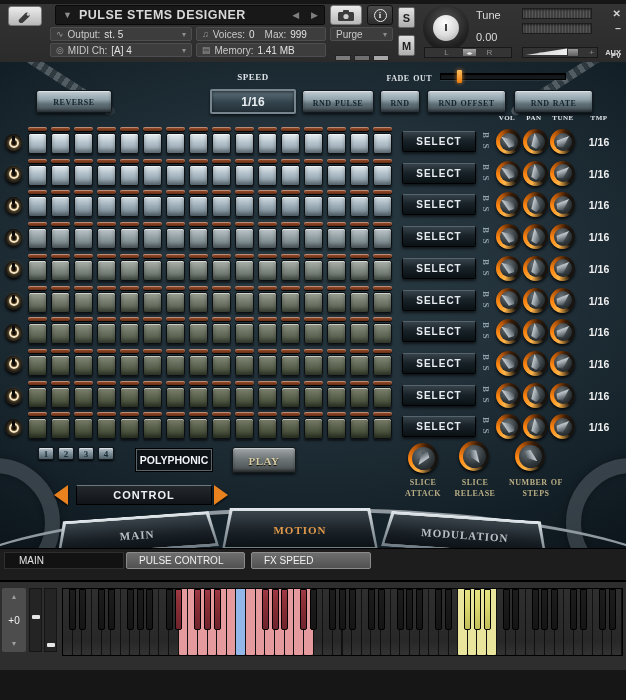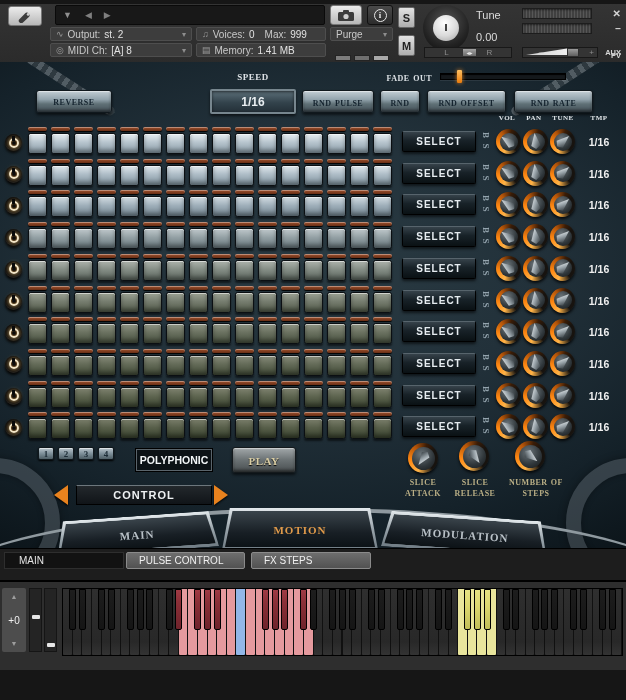--- a/index.html
+++ b/index.html
@@ -171,55 +171,56 @@
 
   <div id="kheader">
     <div class="hbtn" style="left:8px; top:6px; width:34px; height:20px;">
       <svg width="16" height="14" viewBox="0 0 20 16">
         <path d="M3 12 L10 5 a3.2 3.2 0 1 1 4.5 4.5 L7.5 16 a2.3 2.3 0 1 1-4.5-4z" fill="#3c3c3c"></path>
         <circle cx="14" cy="6" r="1.8" fill="#cfcfcf"></circle>
       </svg>
     </div>
     <div id="title-bar">
       <span class="dd">▼</span>
+      <span id="title-text">PULSE STEMS DESIGNER</span>
       <span class="navarr">◀</span>
       <span class="navarr">▶</span>
     </div>
     <div class="hbtn" style="left:330px; top:5px; width:32px; height:20px;">
       <svg width="16" height="11" viewBox="0 0 16 11">
         <rect x="0" y="2" width="16" height="9" rx="1.5" fill="#3c3c3c"></rect>
         <rect x="5" y="0" width="6" height="3" rx="1" fill="#3c3c3c"></rect>
         <circle cx="8" cy="6.5" r="2.6" fill="#cfcfcf"></circle>
       </svg>
     </div>
     <div class="hbtn" style="left:367px; top:5px; width:26px; height:20px; background:linear-gradient(180deg,#4a4a4a,#2c2c2c); border-color:#111;">
       <span style="width:13px;height:13px;border:1.5px solid #e8e8e8;border-radius:50%;color:#e8e8e8;font-size:9px;font-weight:bold;font-family:'Liberation Serif',serif;display:flex;align-items:center;justify-content:center;">i</span>
     </div>
 
     <div class="hcell" style="left:50px; top:27px; width:142px;">
       <span class="ic">∿</span>
       <span>Output:</span>
-      <span class="hval">st. 2</span>
+      <span class="hval">st. 5</span>
       <span class="dda">▾</span>
     </div>
     <div class="hcell" style="left:196px; top:27px; width:130px;">
       <span class="ic">♫</span>
       <span>Voices:</span>
       <span class="hval">0</span>
       <span style="margin-left:6px;">Max:</span>
       <span class="hval">999</span>
     </div>
     <div class="hcell" style="left:330px; top:27px; width:63px;">
       <span>Purge</span>
       <span class="dda">▾</span>
     </div>
     <div class="hcell" style="left:50px; top:43px; width:142px;">
       <span class="ic">◎</span>
       <span>MIDI Ch:</span>
-      <span class="hval">[A] 8</span>
+      <span class="hval">[A] 4</span>
       <span class="dda">▾</span>
     </div>
     <div class="hcell" style="left:196px; top:43px; width:130px;">
       <span class="ic">▤</span>
       <span>Memory:</span>
       <span class="hval">1.41 MB</span>
     </div>
     <div id="purge-meters" style="position:absolute; left:332px; top:47px;">
       <span style="background:#7c7c7c;"></span><span style="background:#6f6f6f;"></span><span style="background:#a8a8a8;"></span>
     </div>
@@ -879,21 +880,21 @@
   </div>
 
   <div id="kfooter">
     <div id="ftab-main">
         <span>MAIN</span>
       </div>
     <div class="ftab" style="left:126px; width:119px;">
         <span>PULSE CONTROL</span>
       </div>
     <div class="ftab" style="left:251px; width:120px;">
-        <span>FX STEPS</span>
+        <span>FX SPEED</span>
       </div>
   </div>
 
   <div id="kbd-strip">
     <div id="transpose">
       <span class="arr">▲</span>
       <span class="val">+0</span>
       <span class="arr">▼</span>
     </div>
     <div class="scrollcol" style="left:29px;">

